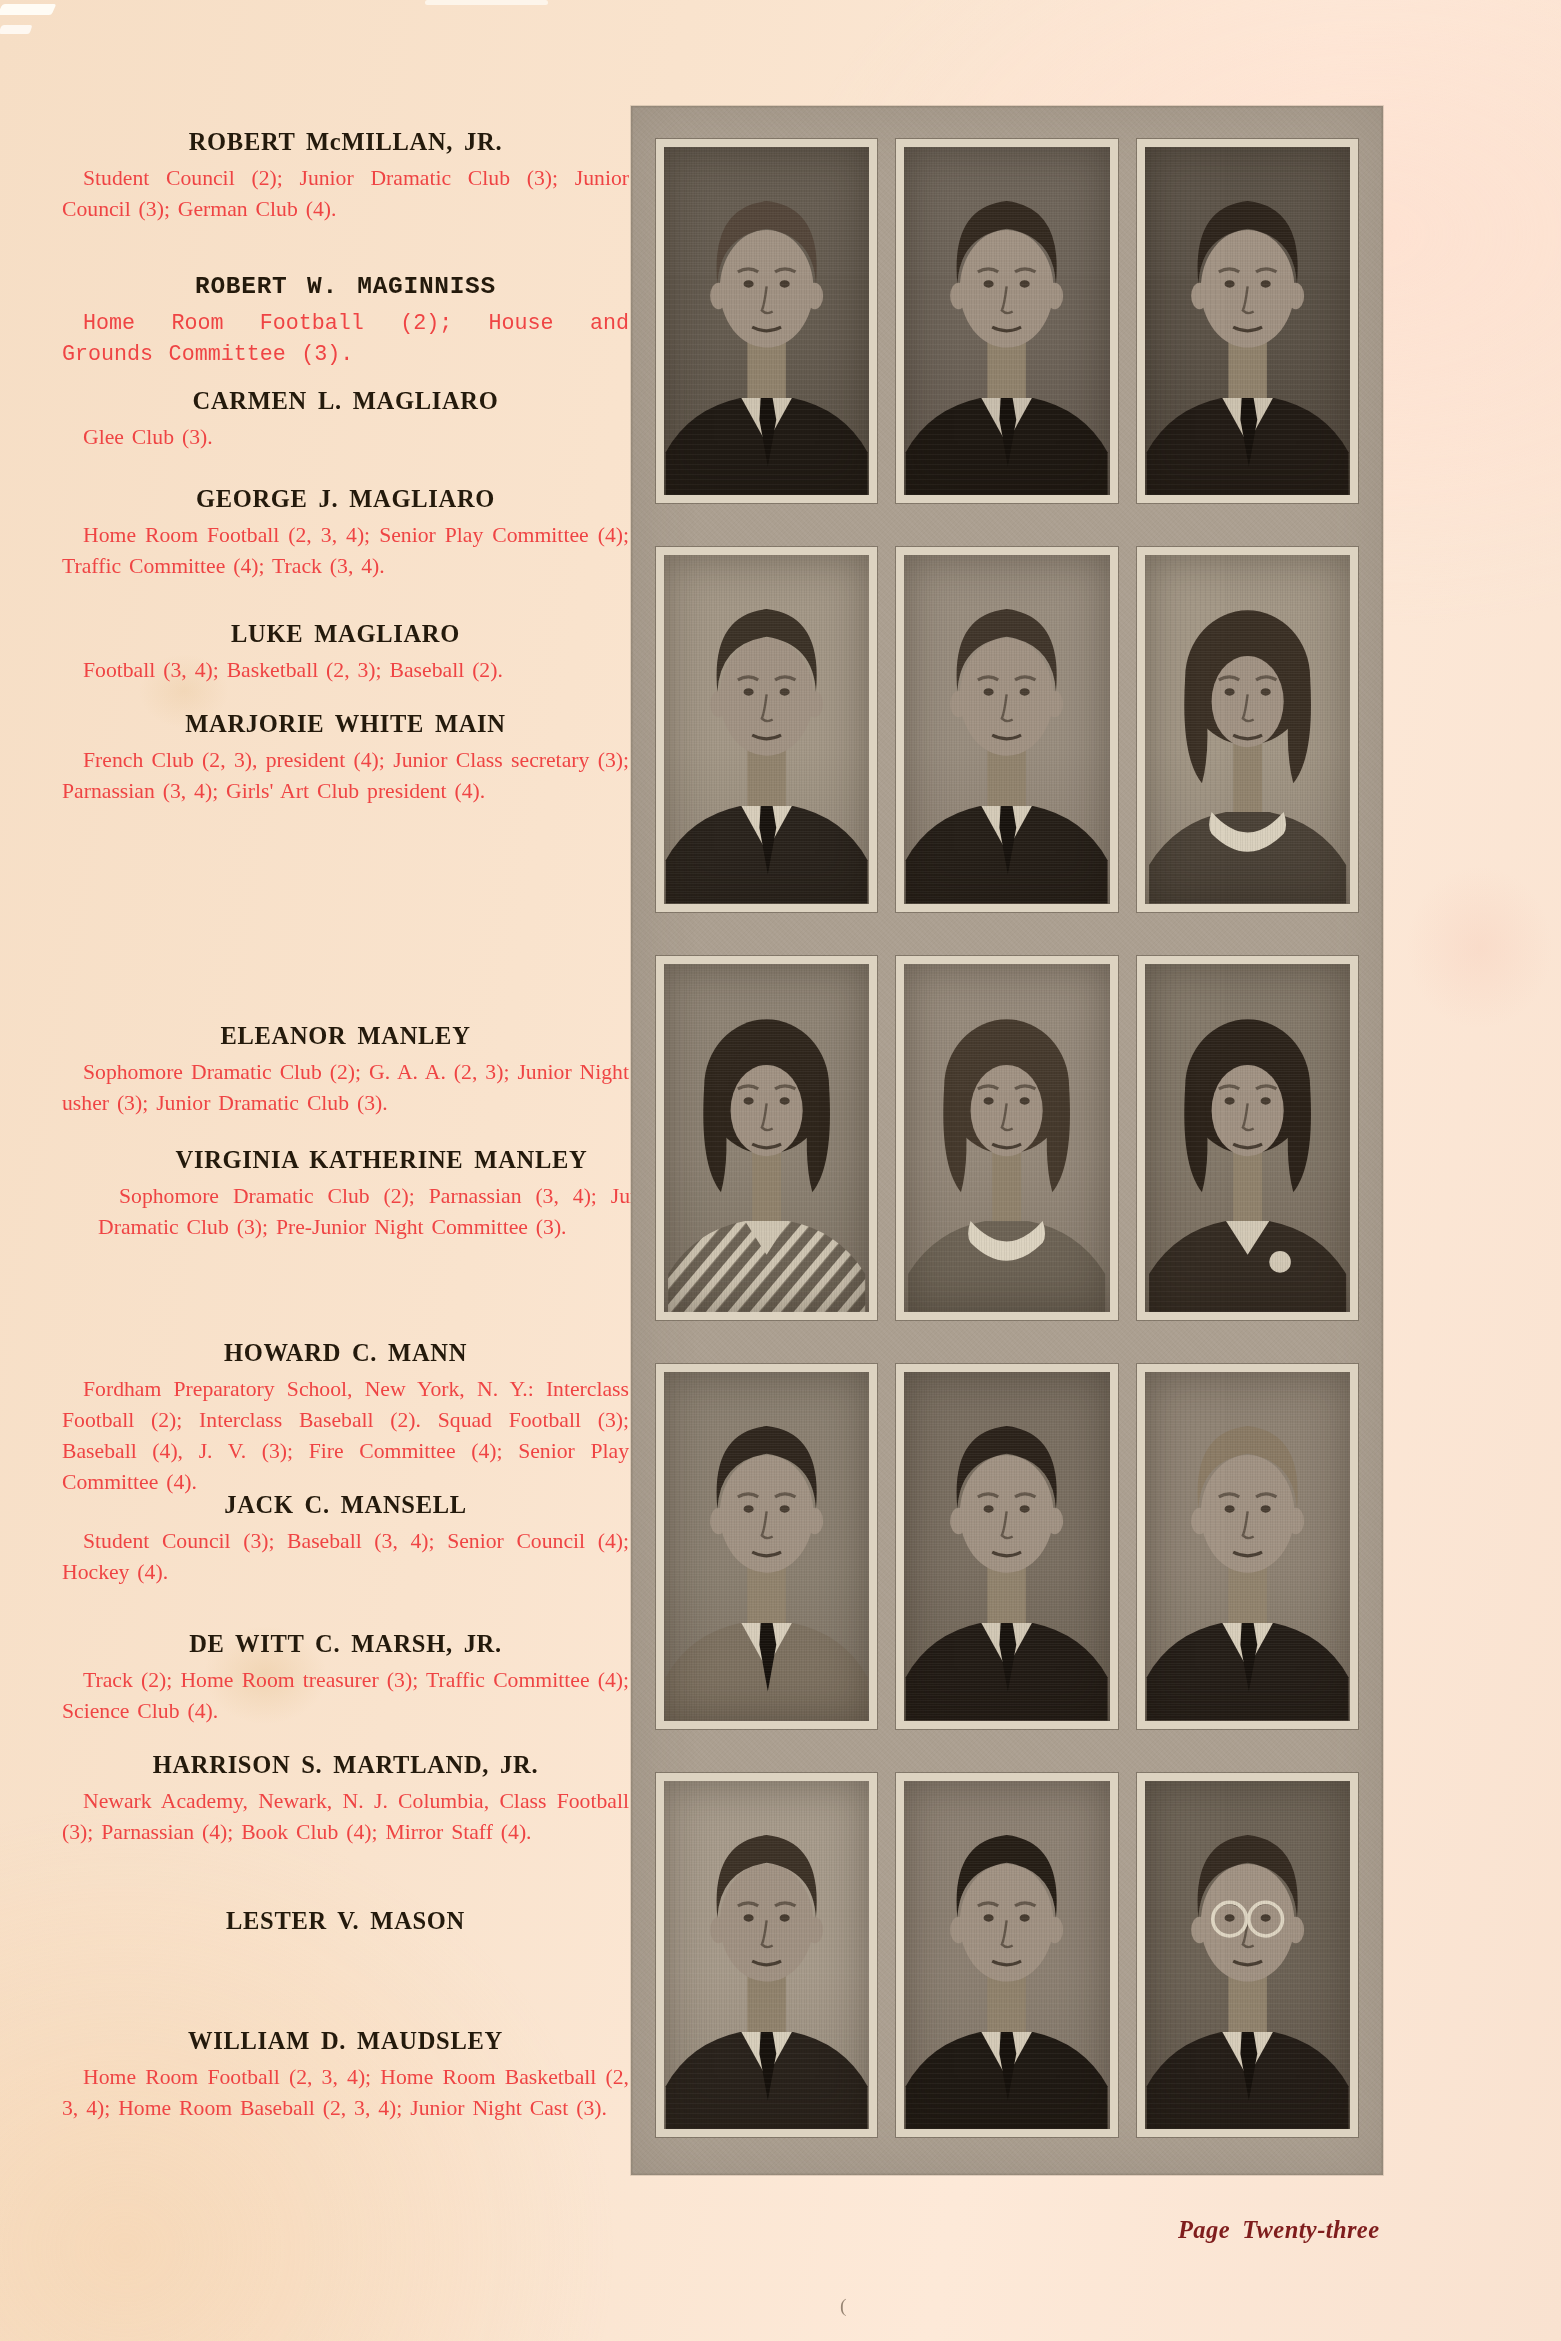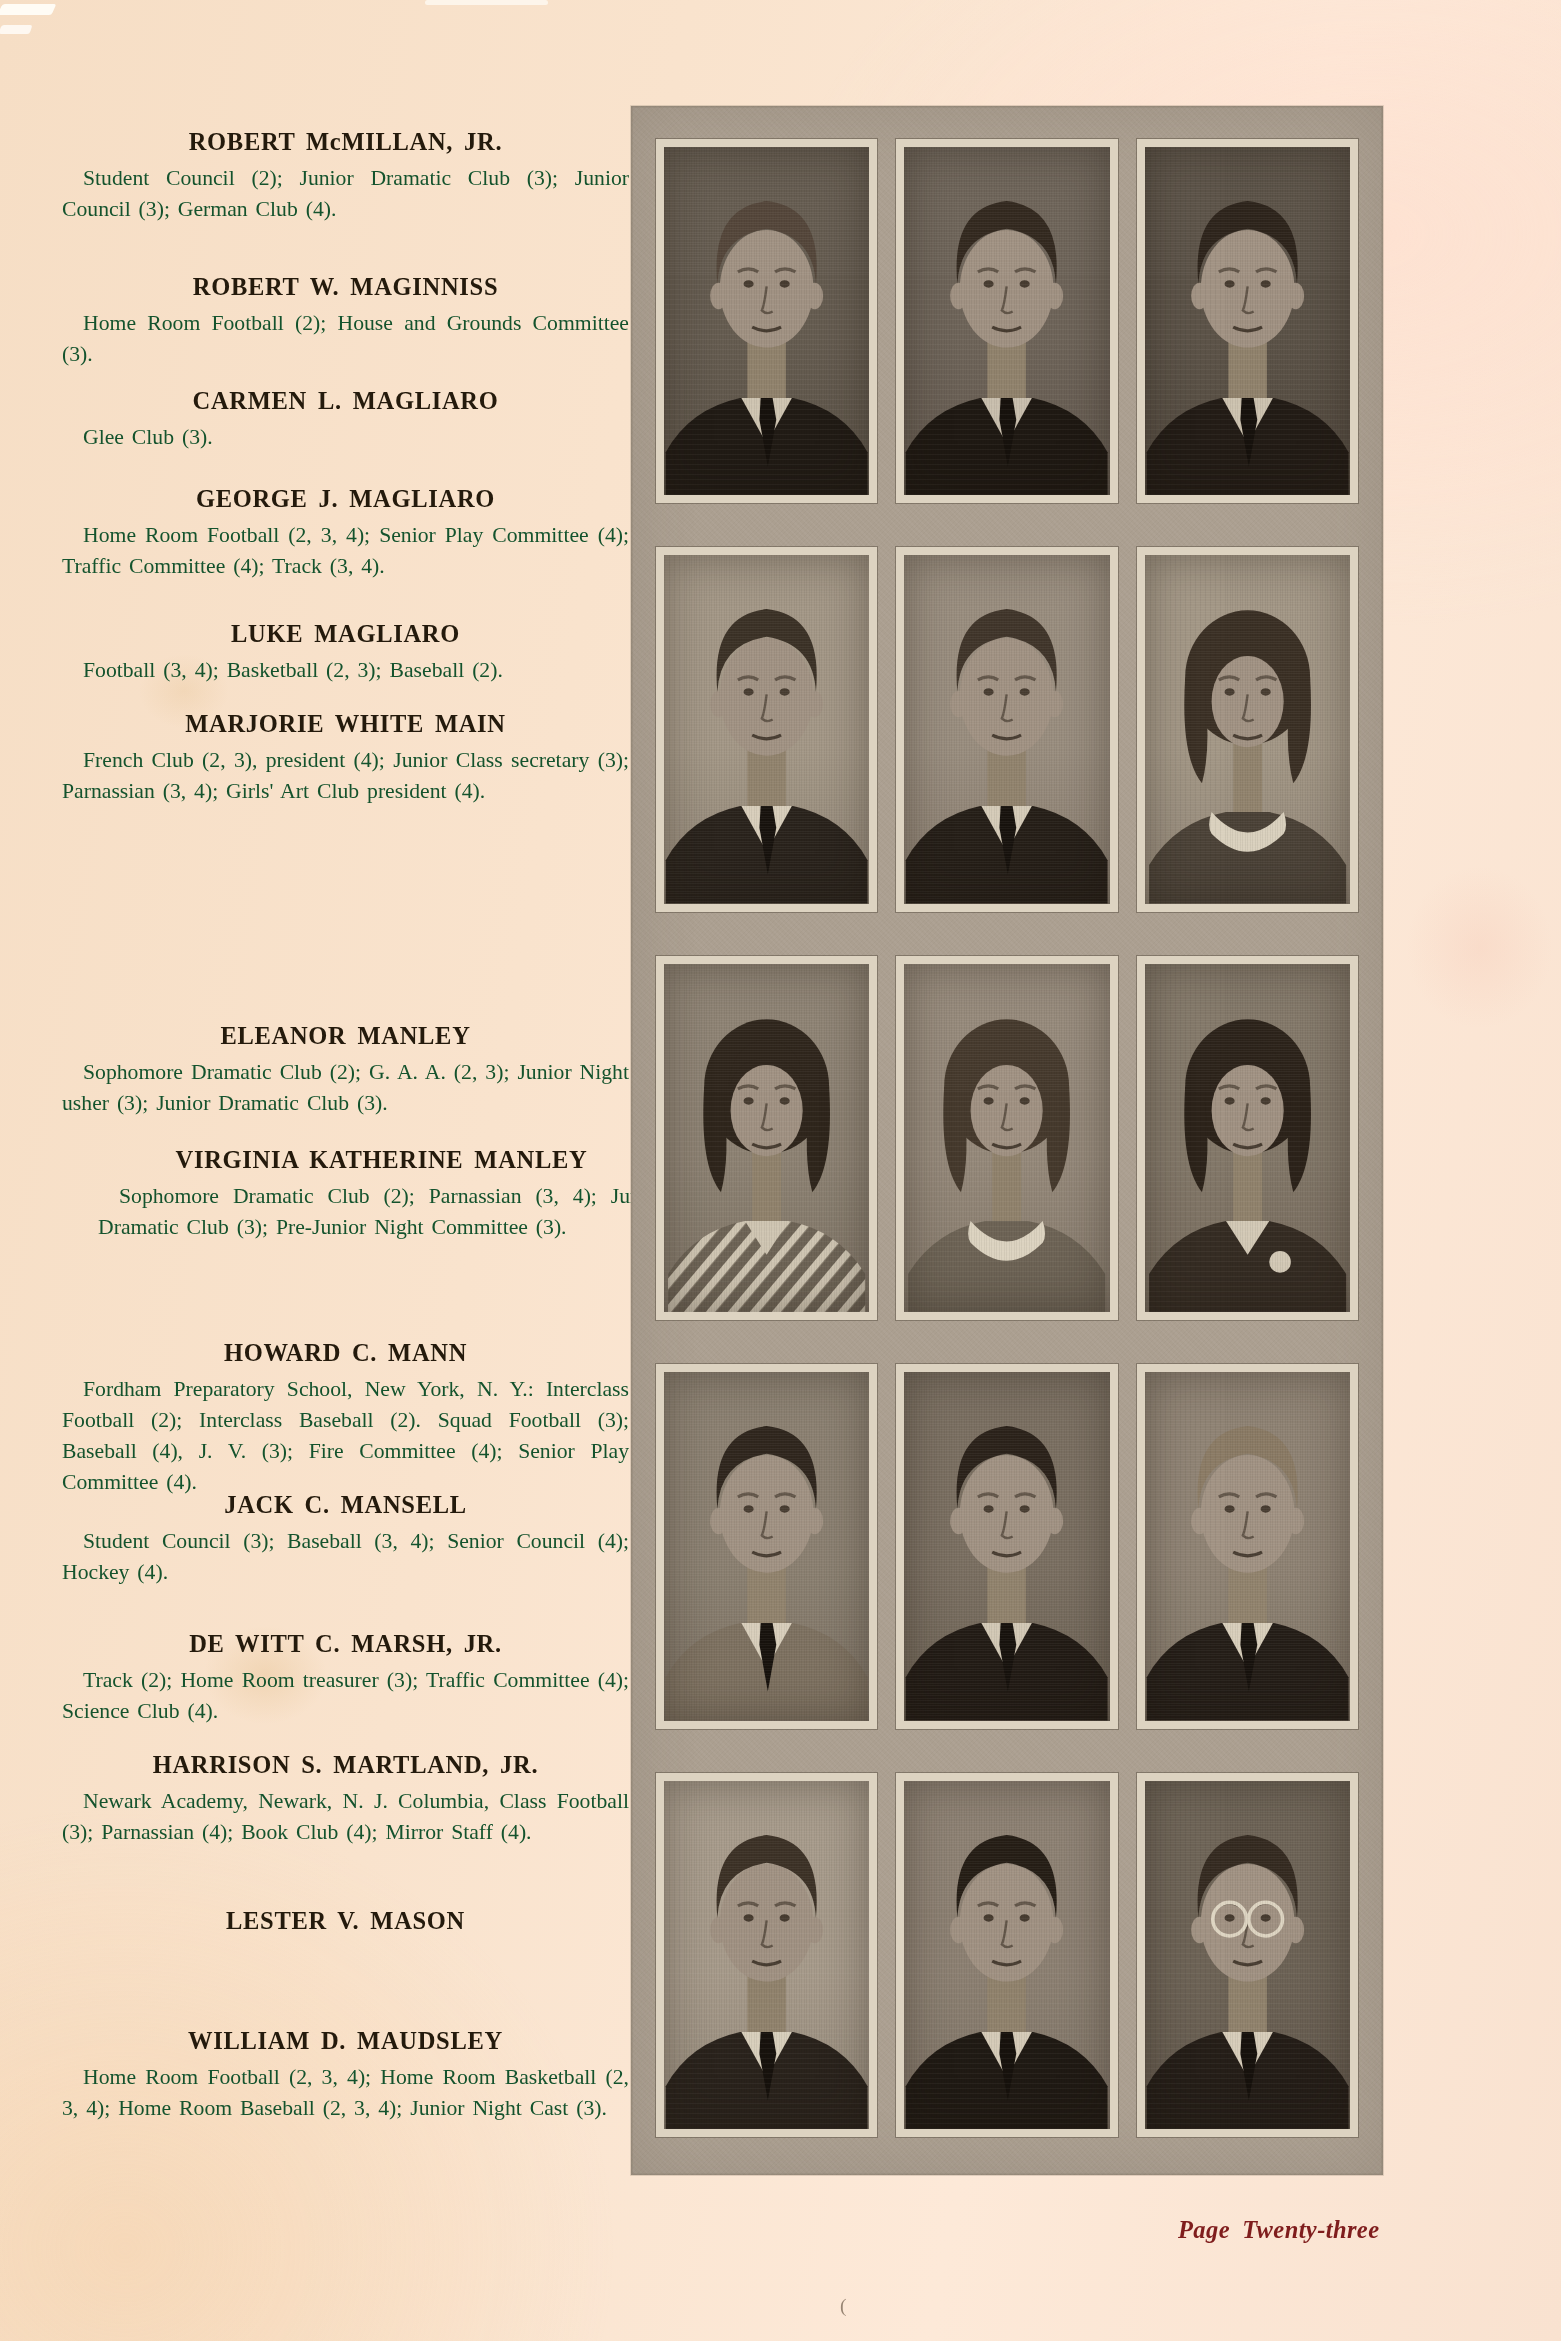--- a/index.html
+++ b/index.html
@@ -15,21 +15,21 @@
 
   
   .text-column { position:absolute; left:62px; top:4px; width:567px; height:100%; }
   .entry { position:absolute; left:0; width:100%; }
   .entry-name {
     margin:0 0 7.4px 0; font-size:24.5px; line-height:29px; font-weight:bold;
     text-align:center; letter-spacing:0.7px; word-spacing:4.1px; color:#241a0c;
   }
   .entry-activities {
     margin:0; font-size:21.7px; line-height:31px; text-align:justify;
-    text-indent:21px; word-spacing:2.5px; color:#14532d;
+    text-indent:21px; word-spacing:2.5px; color:#ef4444;
   }
 
   
   .photo-panel {
     position:absolute; left:631px; top:106px; width:752px; height:2069px;
     box-sizing:border-box; padding:33px 24.5px 38px 24.5px;
     background:#ab9f90;
     background-image:
       repeating-linear-gradient(45deg, rgba(255,255,255,.035) 0 1.6px, transparent 1.6px 4.1px),
       repeating-linear-gradient(-45deg, rgba(60,50,40,.03) 0 0.8px, transparent 0.8px 3.3px);
@@ -87,21 +87,21 @@
 <div class="stain stain-1"></div>
 <div class="stain stain-2"></div>
 <div class="stain stain-3"></div>
 
 <div class="text-column">
   <section class="entry" style="top: 123px;">
     <h2 class="entry-name">ROBERT McMILLAN, JR.</h2>
     <p class="entry-activities">Student Council (2); Junior Dramatic Club (3); Junior Council (3); German Club (4).</p>
   </section>
 
-  <section class="entry" style="top: 268px;">
+  <section class="entry" style="top: 268px; font-family: Liberation Mono, monospace;">
     <h2 class="entry-name">ROBERT W. MAGINNISS</h2>
     <p class="entry-activities">Home Room Football (2); House and Grounds Committee (3).</p>
   </section>
 
   <section class="entry" style="top: 382px;">
     <h2 class="entry-name">CARMEN L. MAGLIARO</h2>
     <p class="entry-activities">Glee Club (3).</p>
   </section>
 
   <section class="entry" style="top: 480px;">

